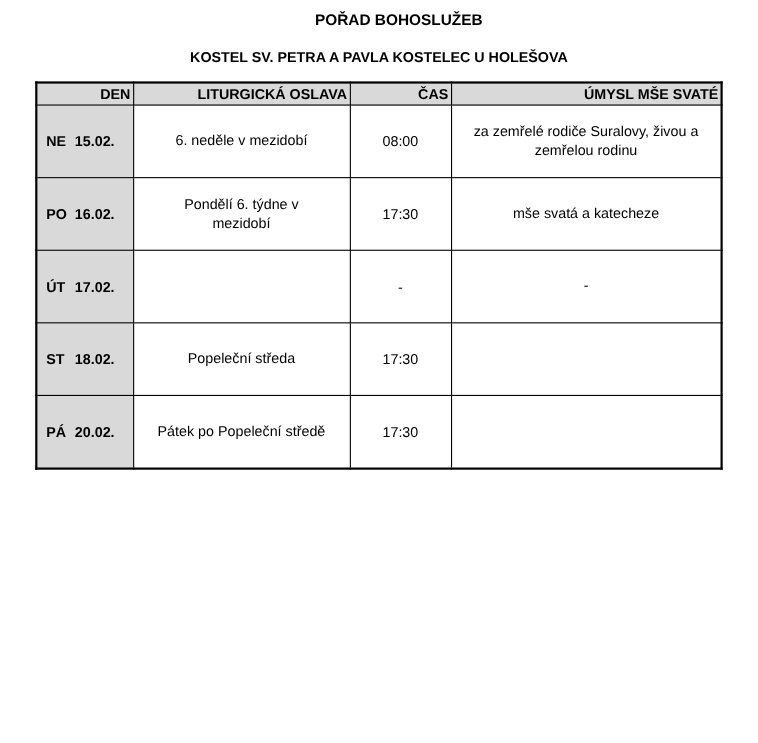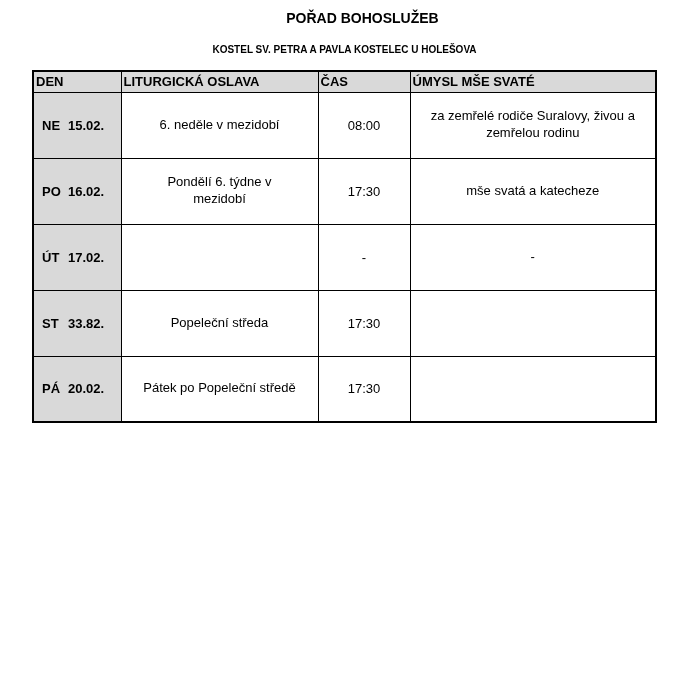--- a/index.html
+++ b/index.html
@@ -10,39 +10,39 @@
   *{box-sizing:border-box;}
   html,body{margin:0;padding:0;background:#ffffff;}
   body{
     width:689px;height:675px;
     font-family:"Liberation Sans", sans-serif;
     color:#000;
   }
   .page{width:689px;height:675px;padding-top:8px;}
   .doc-header{text-align:center;line-height:1.25;}
   .doc-title{font-size:14px;font-weight:bold;margin:2px 0 16px 0;padding-left:36px;}
-  .doc-subtitle{font-size:10px;font-weight:bold;margin:3px 0 0 0;}
+  .doc-subtitle{font-size:13px;font-weight:bold;margin:3px 0 0 0;}
   .doc-daterange{font-size:13px;font-weight:normal;margin:5px 0 0 0;}
   table.schedule{
     border-collapse:collapse;
     margin:14px auto 0 auto;
     width:623px;
     table-layout:fixed;
     border:2px solid var(--border-color);
   }
   .schedule th,.schedule td{
     border:1px solid var(--border-color);
     font-size:13px;
     vertical-align:middle;
   }
   .schedule thead th{
     background:var(--header-bg);
     font-weight:bold;
     height:21px;
-    text-align:left;
+    text-align:right;
     padding:1px 2px;
     margin-left:16px;
   }
   .col-day{width:88px;}
   .col-celebration{width:197px;}
   .col-time{width:92px;}
   .col-intention{width:246px;}
   .schedule tbody tr{height:66px;}
   td.day{
     background:var(--day-col-bg);
@@ -91,21 +91,21 @@
           <td class="time">17:30</td>
           <td class="intention">mše svatá a katecheze</td>
         </tr>
         <tr>
           <td class="day"><span class="abbr">ÚT</span><span class="date">17.02.</span></td>
           <td class="celebration"></td>
           <td class="time">-</td>
           <td class="intention">-</td>
         </tr>
         <tr>
-          <td class="day"><span class="abbr">ST</span><span class="date">33.82.</span></td>
+          <td class="day"><span class="abbr">ST</span><span class="date">18.02.</span></td>
           <td class="celebration">Popeleční středa</td>
           <td class="time">17:30</td>
           <td class="intention"></td>
         </tr>
         <tr>
           <td class="day"><span class="abbr">PÁ</span><span class="date">20.02.</span></td>
           <td class="celebration">Pátek po Popeleční středě</td>
           <td class="time">17:30</td>
           <td class="intention"></td>
         </tr>

